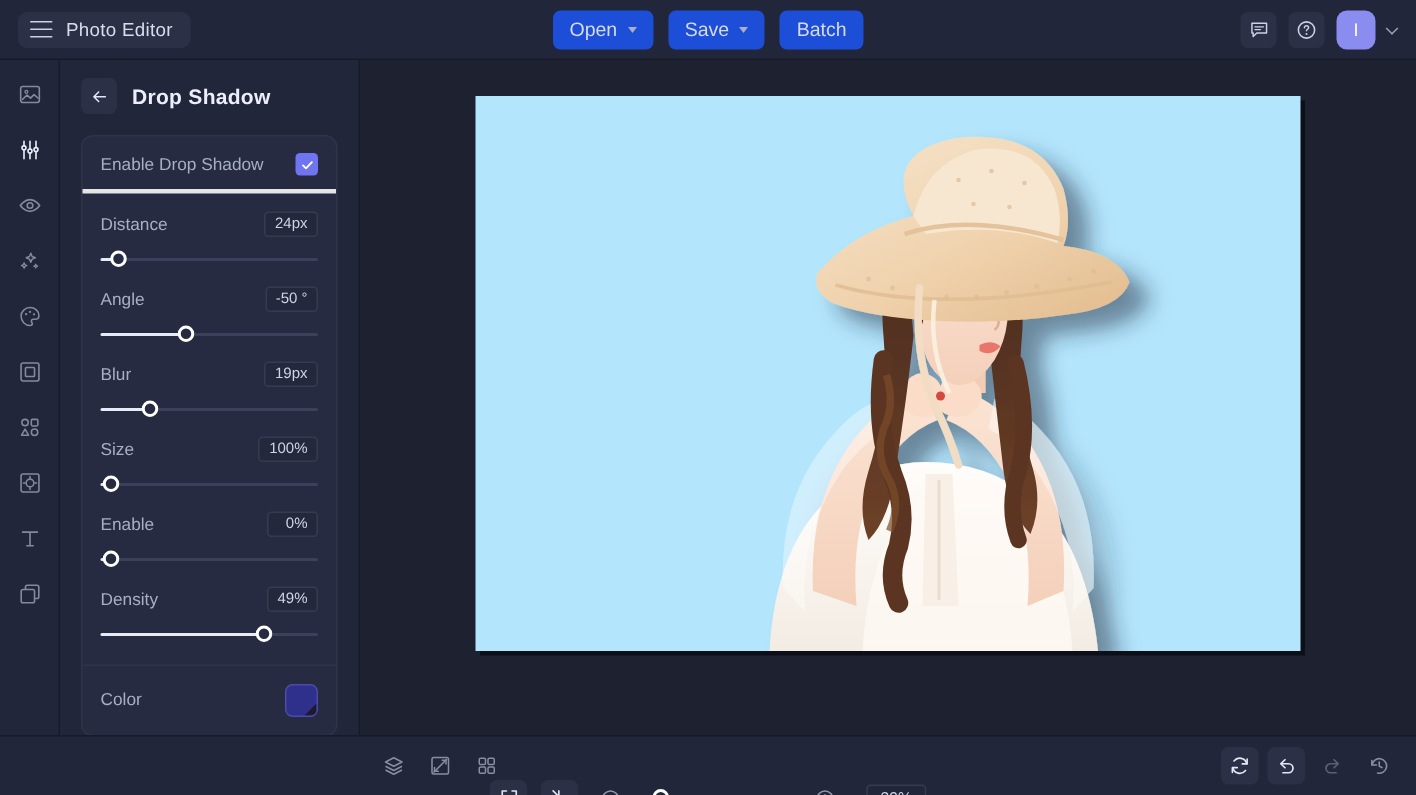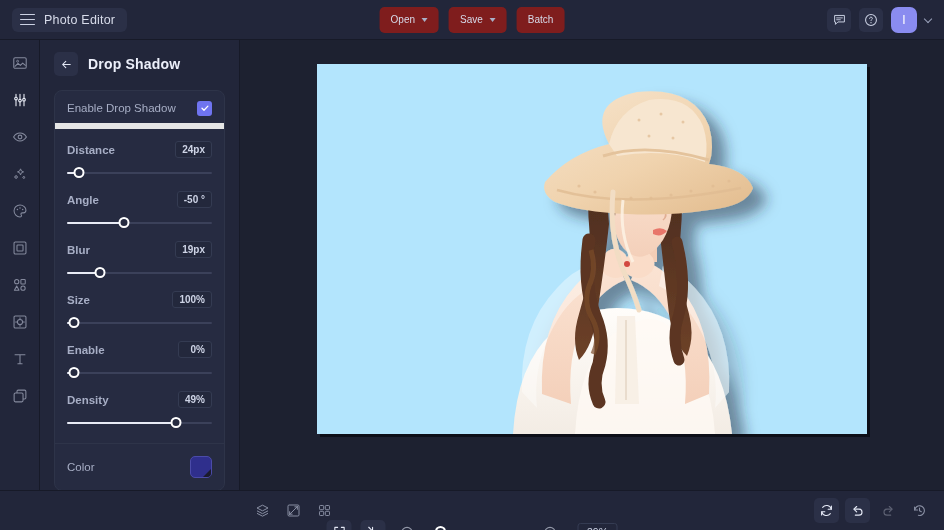--- a/index.html
+++ b/index.html
@@ -43,22 +43,22 @@
   .hamburger i:nth-child(2){ top: 5px; }
   .hamburger i:nth-child(3){ top: 10px; }
 
   .top-center {
     position: absolute; left: 50%; transform: translateX(-50%);
     display: flex; align-items: center; gap: 10px;
   }
   .tbtn {
     display: flex; align-items: center; gap: 7px;
     height: 26px; padding: 0 11px;
-    background: #7f1d1d; border-radius: 5px;
-    color: #d6dae9; font-size: 10px;
+    background: #1d4ed8; border-radius: 5px;
+    color: #d6dae9; font-size: 13px;
     border: none; cursor: pointer;
   }
   .caret {
     width: 0; height: 0; border-left: 3.5px solid transparent;
     border-right: 3.5px solid transparent; border-top: 4px solid #a9b0c7;
     display: inline-block;
   }
 
   .top-right {
     position: absolute; right: 10px;
@@ -122,35 +122,34 @@
   }
   .panel-title {
     color: #eceffa; font-size: 14px; font-weight: bold; letter-spacing: .2px;
   }
   .card {
     background: #262b41; border: 1px solid #2e3449;
     border-radius: 8px; padding: 2px 12px 12px;
   }
   .row-enable {
     display: flex; align-items: center; justify-content: space-between;
-    height: 36px; border-bottom: 6px solid #e5e5e5; margin: 0 -12px;
+    height: 36px; border-bottom: 3px solid #e5e5e5; margin: 0 -12px;
     padding: 0 12px 0 12px;
   }
   .enable-label { color: #a7aec5; font-size: 11.5px; }
   .checkbox {
     width: 15px; height: 15px; border-radius: 3px; background: #6f74f0;
     display: flex; align-items: center; justify-content: center; cursor: pointer;
   }
   .checkbox svg { display: block; }
 
   .slider-row { padding-top: 12px; }
   .slider-top {
     display: flex; align-items: center; justify-content: space-between;
     margin-bottom: 9px;
-    font-weight: bold;
   }
   .slider-label { color: #a7aec5; font-size: 11.5px; }
   .val-box {
     min-width: 34px; height: 17px; padding: 0 6px;
     border: 1px solid #343b52; border-radius: 3px;
     background: #23283c;
     color: #ced4e6; font-size: 10px;
     display: flex; align-items: center; justify-content: flex-end;
     cursor: text;
   }

